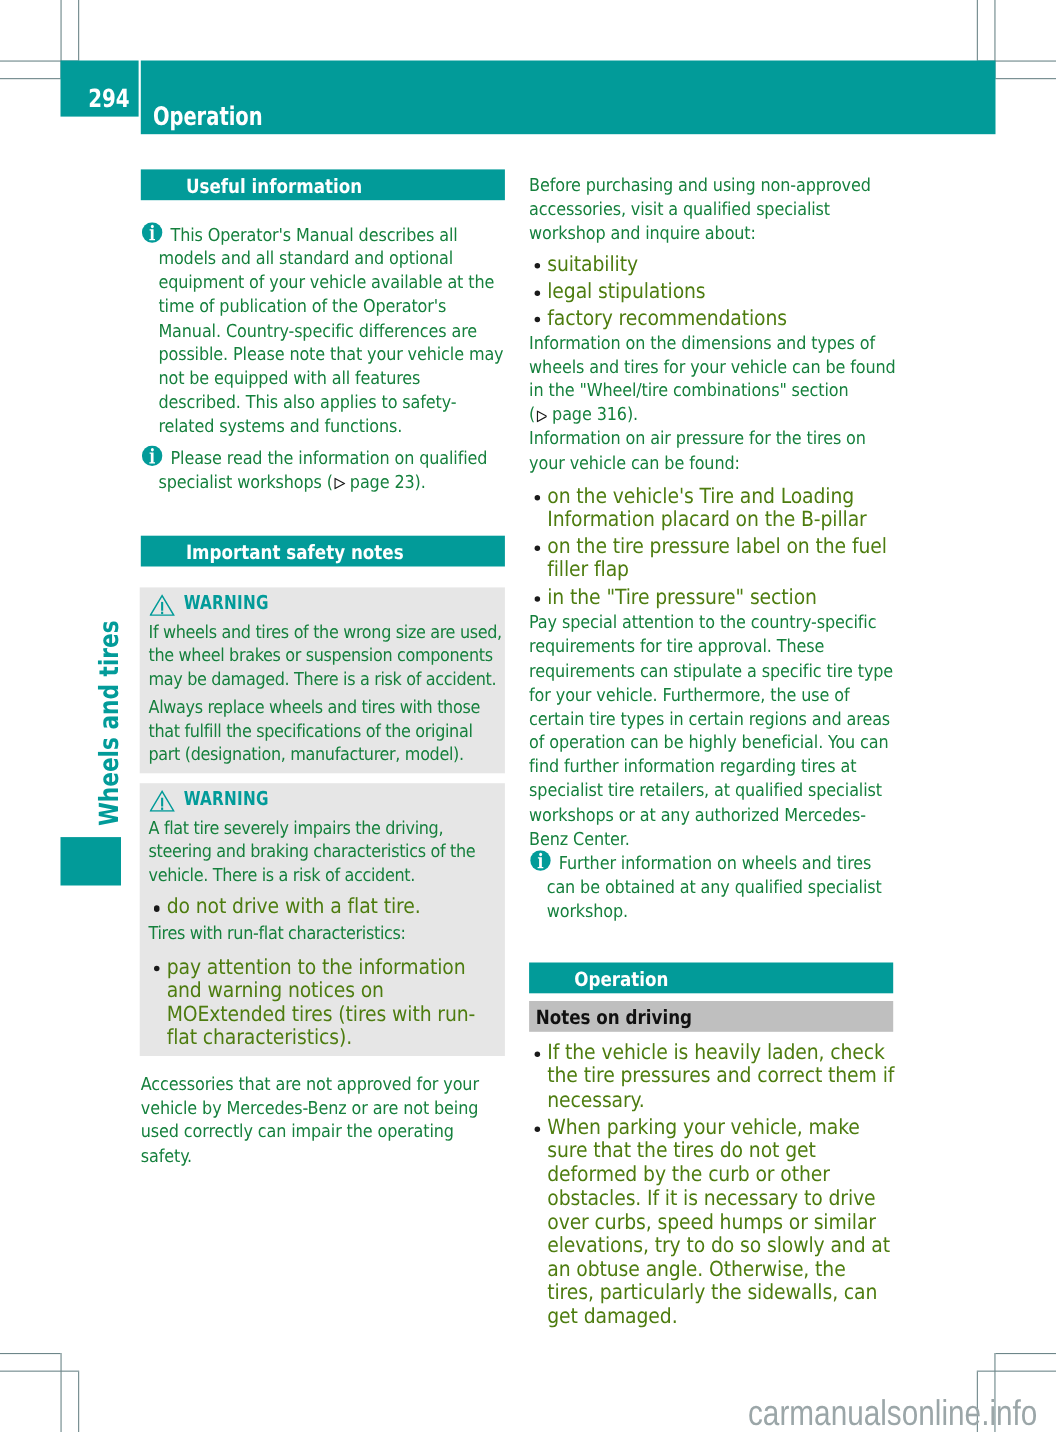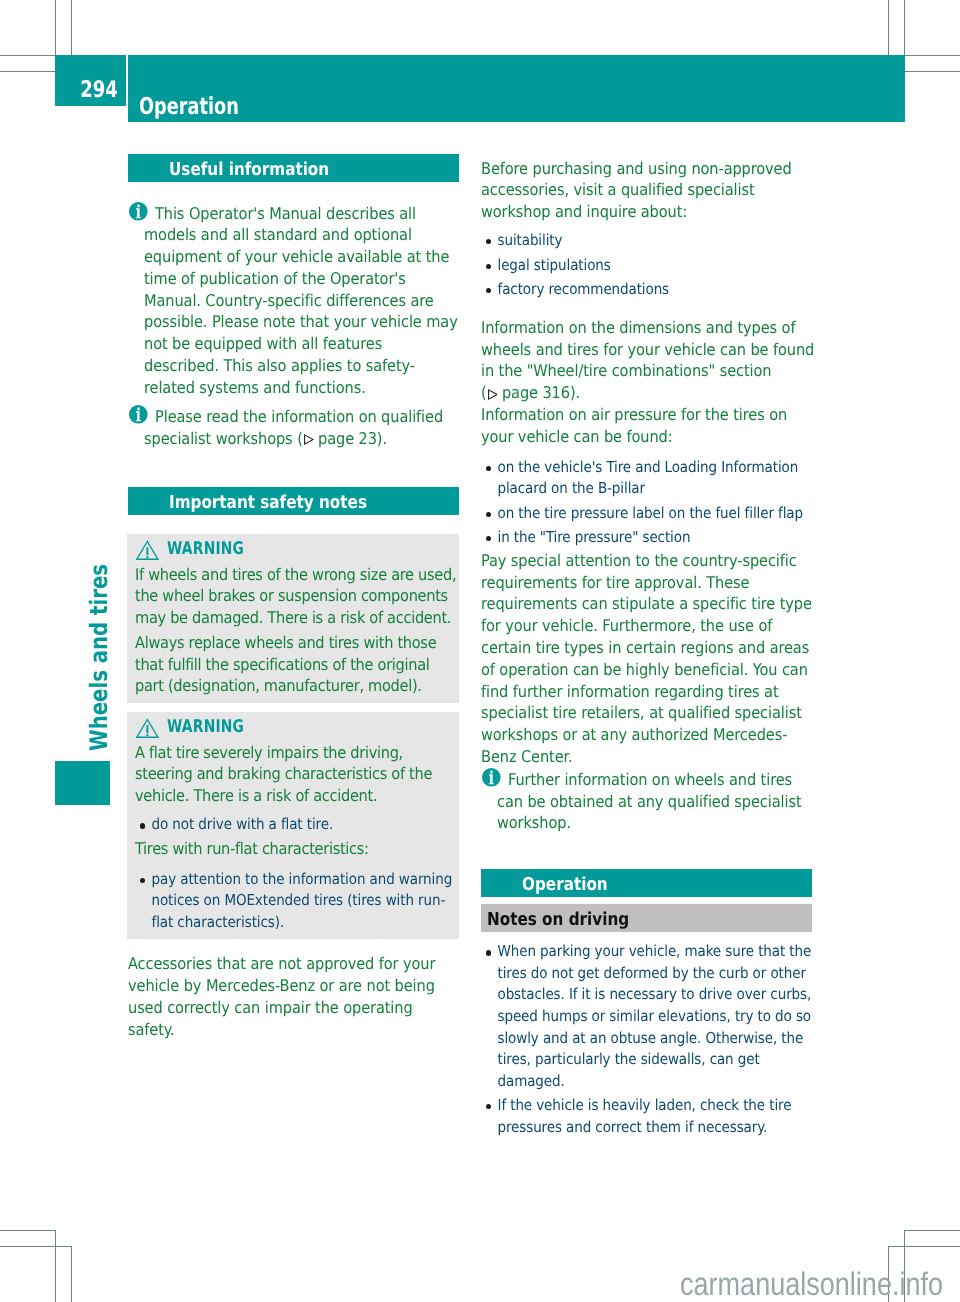--- a/index.html
+++ b/index.html
@@ -52,22 +52,22 @@
   .warnhead .wicon{position:absolute;left:0.5px;top:-1.5px;}
   .warnhead .lbl{position:absolute;left:32px;top:-1.5px;color:#029b99;font-weight:bold;
                  font-size:17.4px;letter-spacing:0.25px;line-height:19px;
                  display:inline-block;transform:scaleX(0.885);transform-origin:left top;}
 
   .info-item{position:relative;padding-left:16px;}
   .info-item .ico{position:absolute;left:0.5px;top:-1px;}
   .info-item .txt{text-indent:11px;}
 
   ul{margin:0;padding:0;list-style:none;}
-  li{position:relative;padding-left:16.5px;font-size:15px;line-height:21.55px;
-     color:#0c4a6e;letter-spacing:-0.1px;}
+  li{position:relative;padding-left:16.5px;font-size:19px;line-height:21.55px;
+     color:#4d7c0f;letter-spacing:-0.1px;}
   li+li{margin-top:3px;}
   li::before{content:"";position:absolute;left:5.2px;top:9.0px;width:5.2px;height:5.2px;
        border-radius:50%;background:#1a1a1a;}
 
   .tri{display:inline-block;width:10.8px;height:11px;vertical-align:-1.5px;text-indent:0;position:relative;}
   .tri svg{position:absolute;left:0;top:0;}
   .pageref{white-space:nowrap;}
   .wm{position:absolute;color:#9ba6a8;font-size:32.5px;line-height:32px;
       font-family:"Liberation Sans",sans-serif;white-space:nowrap;
       display:inline-block;transform:scaleX(0.832);transform-origin:left top;}
@@ -176,21 +176,21 @@
     <p style="margin-top:14.5px;">Accessories that are not approved for your vehicle by Mercedes-Benz or are not being used correctly can impair the operating safety.</p>
   </div>
 
   <div class="col col-right">
     <p>Before purchasing and using non-approved accessories, visit a qualified specialist workshop and inquire about:</p>
     <ul style="margin-top:7.3px;">
       <li>suitability</li>
       <li>legal stipulations</li>
       <li>factory recommendations</li>
     </ul>
-    <p style="margin-top:16px;"><span>Information on the dimensions and types of wheels and tires for your vehicle can be found in the "Wheel/tire combinations" section </span><span class="pageref"><span>(</span><span class="tri"><svg width="10.8" height="11" viewBox="0 0 10.8 11">
+    <p style="margin-top:0;"><span>Information on the dimensions and types of wheels and tires for your vehicle can be found in the "Wheel/tire combinations" section </span><span class="pageref"><span>(</span><span class="tri"><svg width="10.8" height="11" viewBox="0 0 10.8 11">
               <path d="M1.6 0.9 L10.1 5.5 L1.6 10.1 Z" fill="none" stroke="#1a1a1a" stroke-width="1.05"></path>
             </svg></span><span> page 316).</span></span></p>
     <p style="margin-top:0.4px;">Information on air pressure for the tires on your vehicle can be found:</p>
     <ul style="margin-top:8.7px;">
       <li>on the vehicle's Tire and Loading Information placard on the B-pillar</li>
       <li>on the tire pressure label on the fuel filler flap</li>
       <li>in the "Tire pressure" section</li>
     </ul>
     <p style="margin-top:1.2px;">Pay special attention to the country-specific requirements for tire approval. These requirements can stipulate a specific tire type for your vehicle. Furthermore, the use of certain tire types in certain regions and areas of operation can be highly beneficial. You can find further information regarding tires at specialist tire retailers, at qualified specialist workshops or at any authorized Mercedes-Benz Center.</p>
 
@@ -201,19 +201,19 @@
             <ellipse cx="9.5" cy="3.9" rx="1.35" ry="1.6" fill="#fff"></ellipse>
             <path d="M7.0 6.3 h3.6 v8.9 h1.35 v1.15 h-5.2 v-1.15 h1.35 v-7.75 h-1.1 z" fill="#fff"></path>
           </svg>
       </span>
       <p class="txt">Further information on wheels and tires can be obtained at any qualified specialist workshop.</p>
     </div>
 
     <div class="teal-head" style="margin-top:35px;"><span>Operation</span></div>
     <div class="gray-head" style="margin-top:7px;"><span>Notes on driving</span></div>
     <ul style="margin-top:9.3px;">
+      <li>If the vehicle is heavily laden, check the tire pressures and correct them if necessary.</li>
       <li>When parking your vehicle, make sure that the tires do not get deformed by the curb or other obstacles. If it is necessary to drive over curbs, speed humps or similar elevations, try to do so slowly and at an obtuse angle. Otherwise, the tires, particularly the sidewalls, can get damaged.</li>
-      <li>If the vehicle is heavily laden, check the tire pressures and correct them if necessary.</li>
     </ul>
   </div>
 
   <div class="wm" style="left:680px;top:1267.5px;">carmanualsonline.info</div>
 </div>
 
 </body></html>

